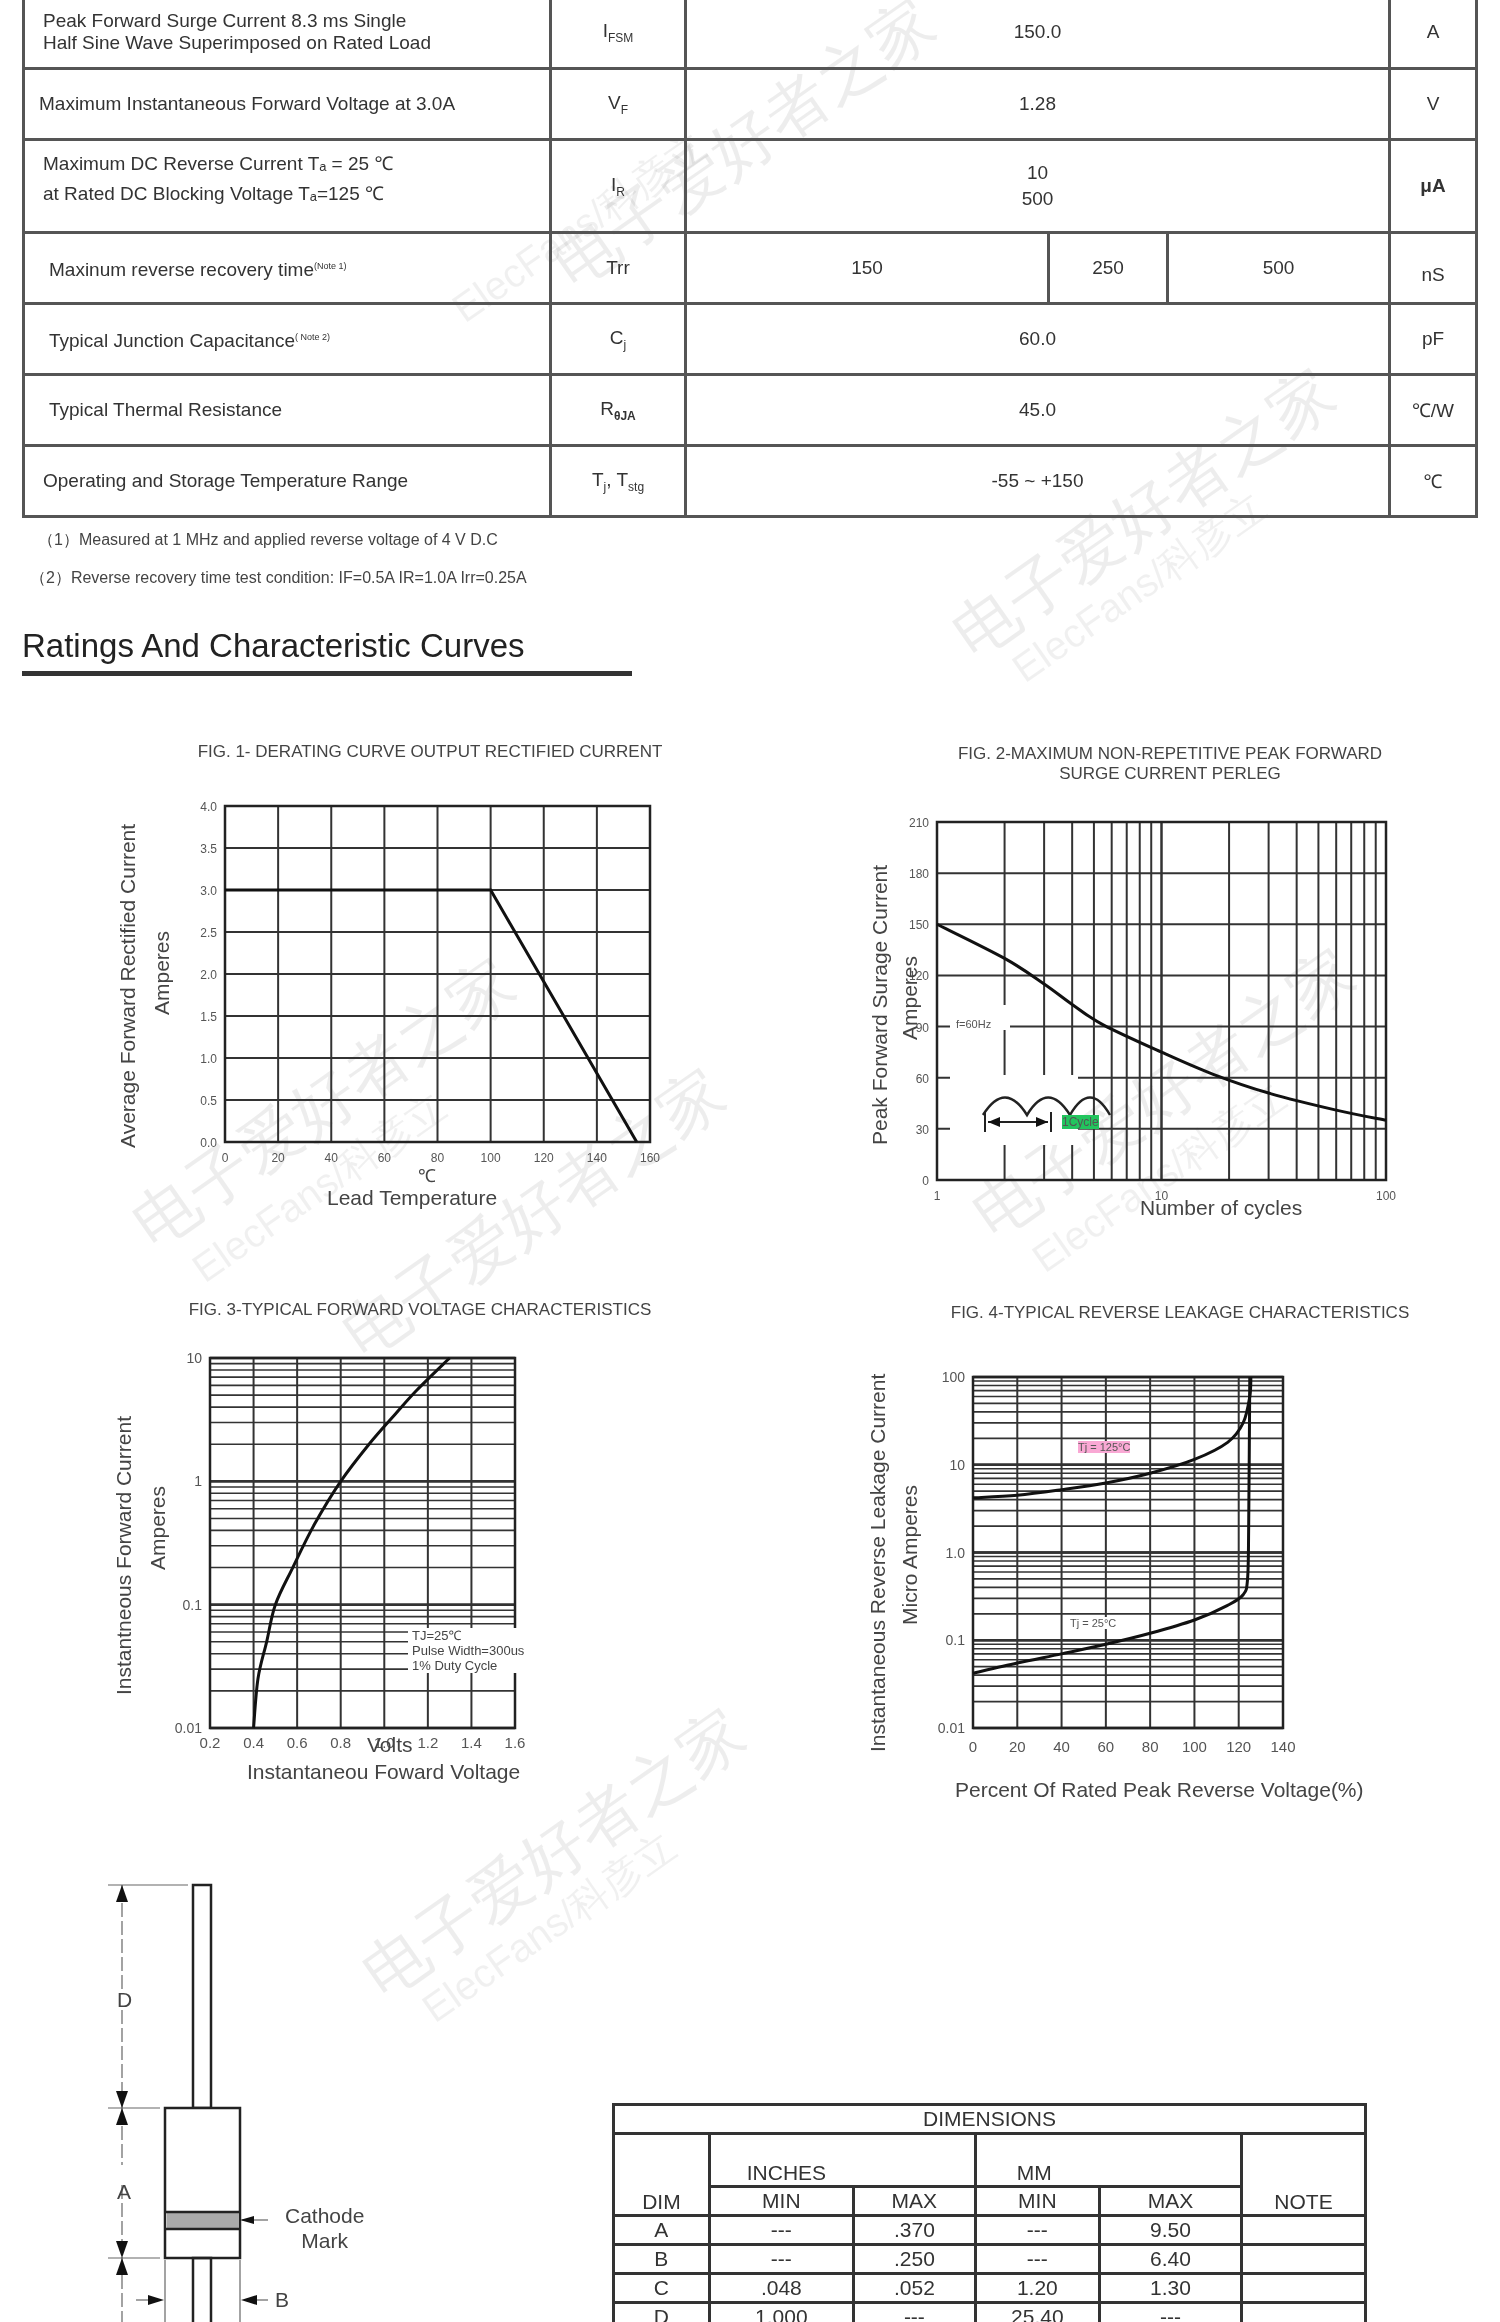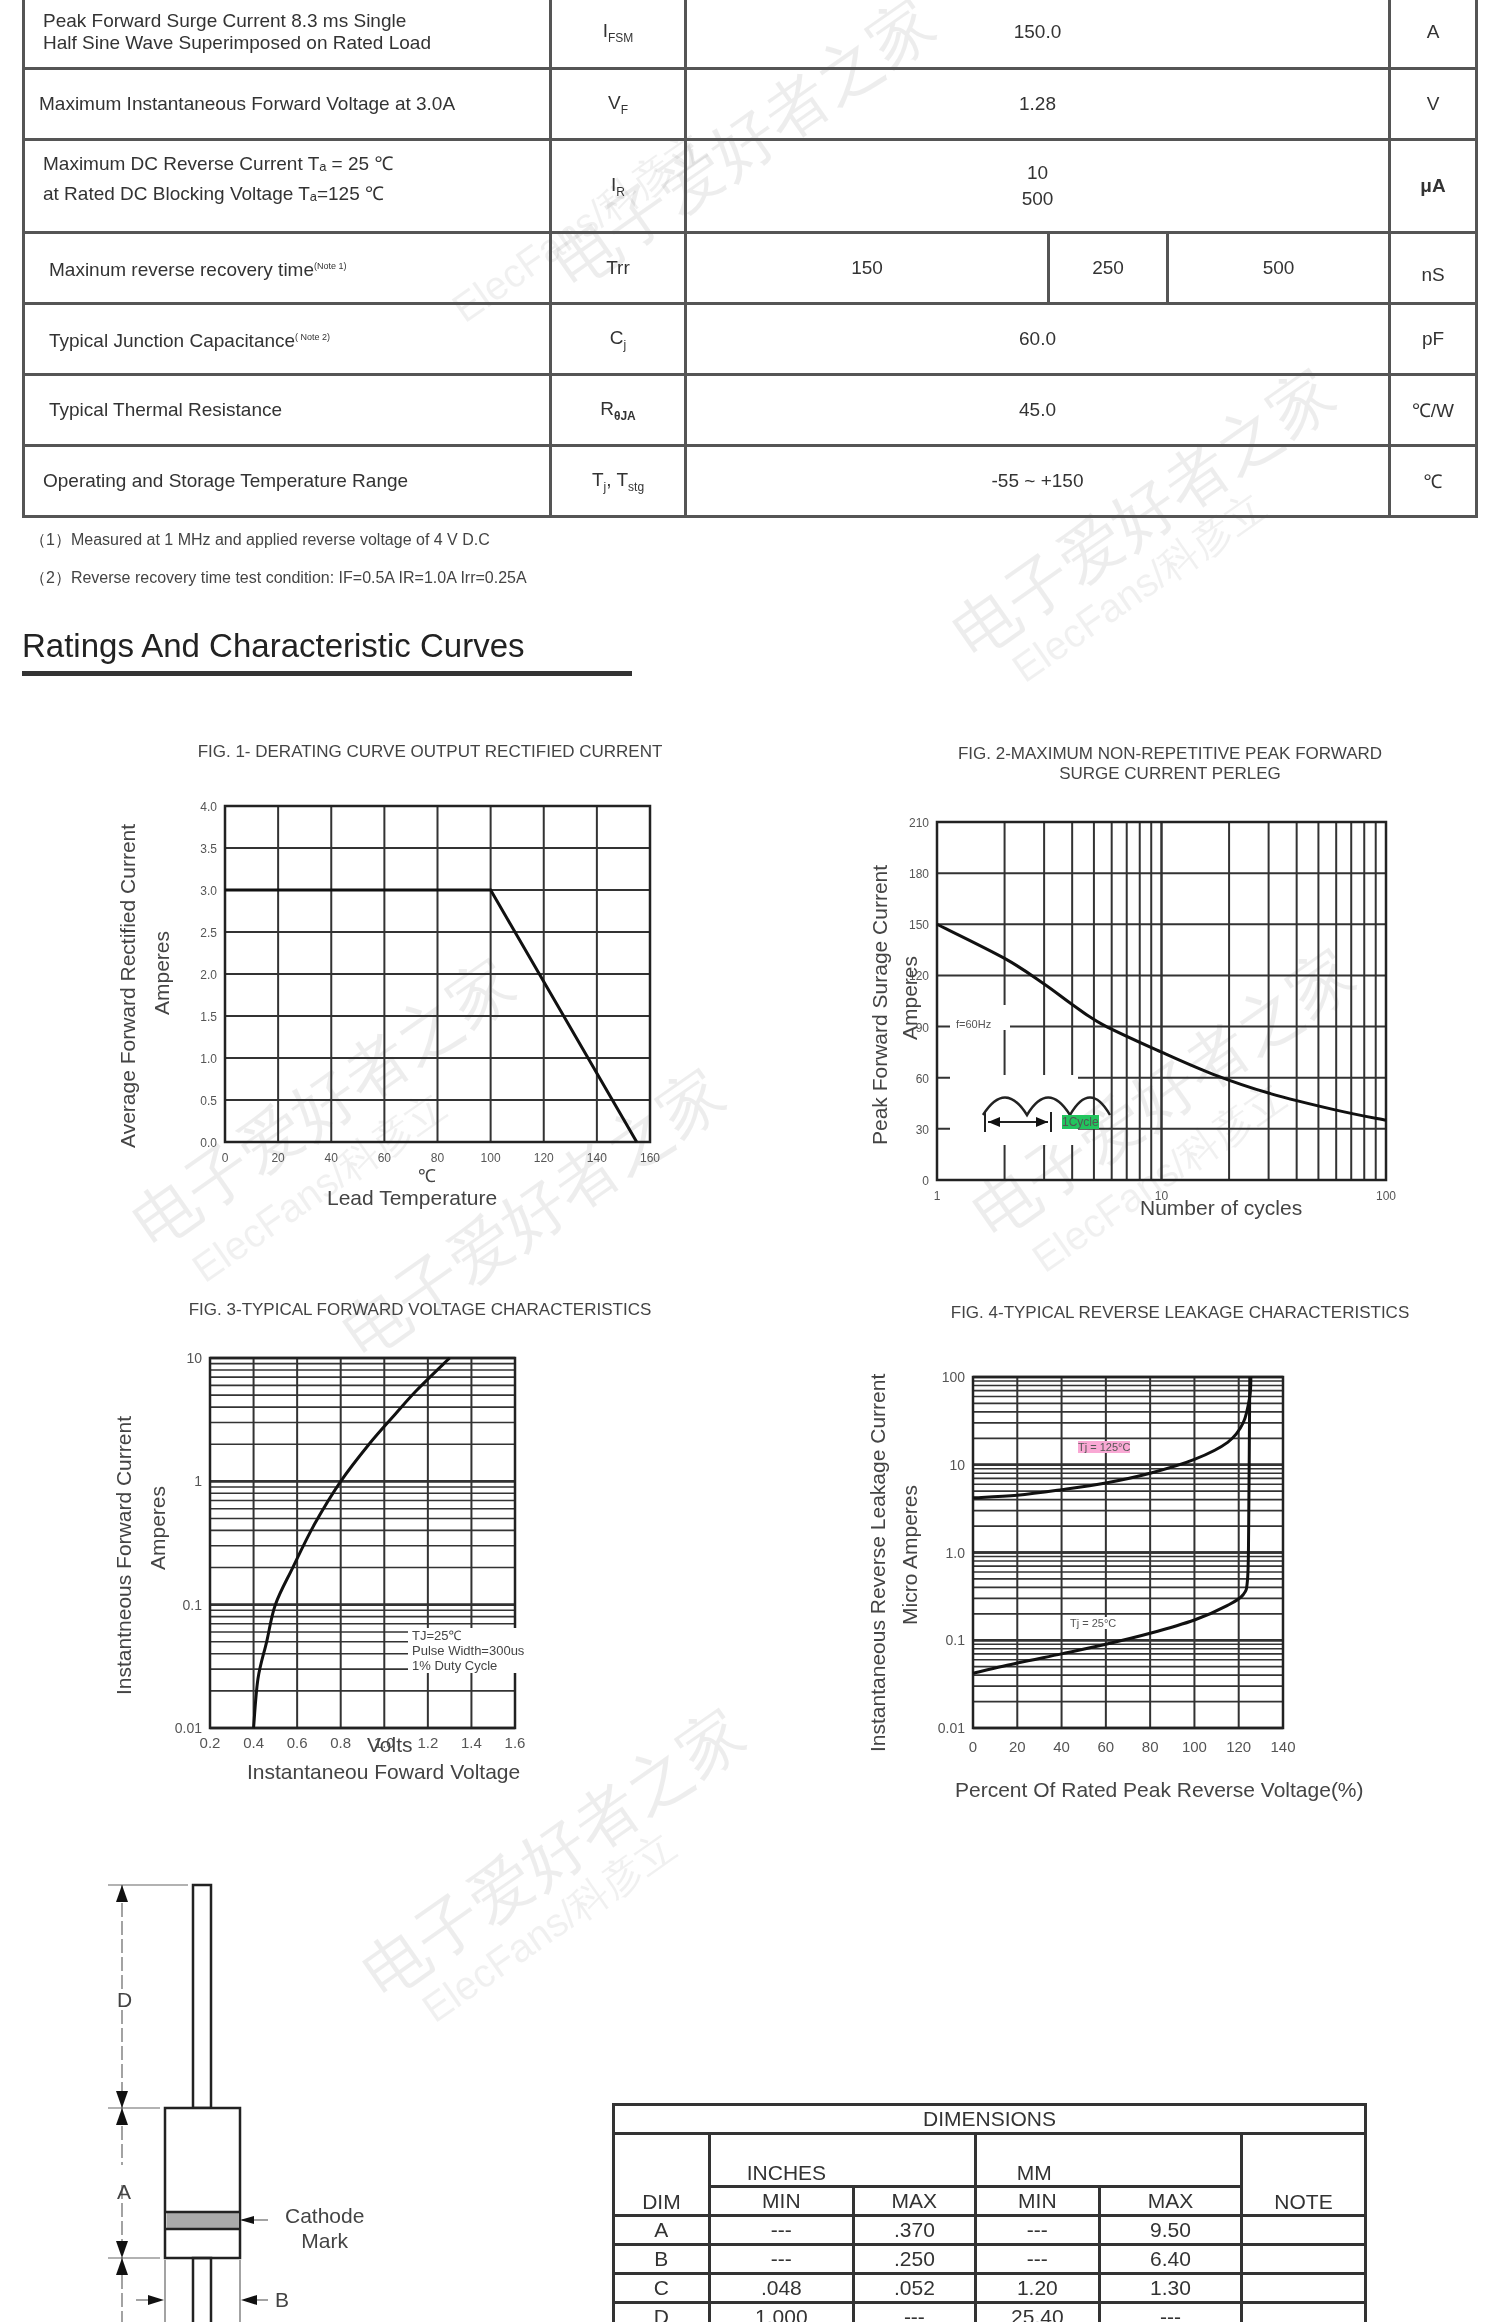--- a/index.html
+++ b/index.html
@@ -91,21 +91,21 @@
   </tr>
   <tr style="height:71px">
     <td class="lbl" style="padding-left:18px">Operating and Storage Temperature Range</td>
     <td class="sym"><span>T</span><sub style="font-size:12px">j</sub><span>, T</span><sub style="font-size:12px">stg</sub></td>
     <td class="val" colspan="3">-55 ~ +150</td>
     <td class="unit">℃</td>
   </tr>
 </tbody>
   </table>
 
-<div class="abs notes" style="left:30px;top:530px;">（1）Measured at 1 MHz and applied reverse voltage of 4 V D.C</div>
+<div class="abs notes" style="left:38px;top:530px;">（1）Measured at 1 MHz and applied reverse voltage of 4 V D.C</div>
 <div class="abs notes" style="left:30px;top:568px;">（2）Reverse recovery time test condition: IF=0.5A IR=1.0A Irr=0.25A</div>
 
 <div class="abs heading" style="left:22px;top:627px;">Ratings And  Characteristic Curves</div>
 <div class="abs uline" style="left:22px;top:671px;width:610px;"></div>
 
 <div class="fig-title" style="left:140px;top:742px;width:580px;">FIG. 1- DERATING CURVE OUTPUT RECTIFIED CURRENT</div>
 <svg class="abs" id="fig1" style="left:0;top:0;" width="1500" height="2322">
     <line x1="225" x2="225" y1="806" y2="1142" stroke="#333" stroke-width="2"></line>
     <line x1="278.125" x2="278.125" y1="806" y2="1142" stroke="#333" stroke-width="2"></line>
     <line x1="331.25" x2="331.25" y1="806" y2="1142" stroke="#333" stroke-width="2"></line>

